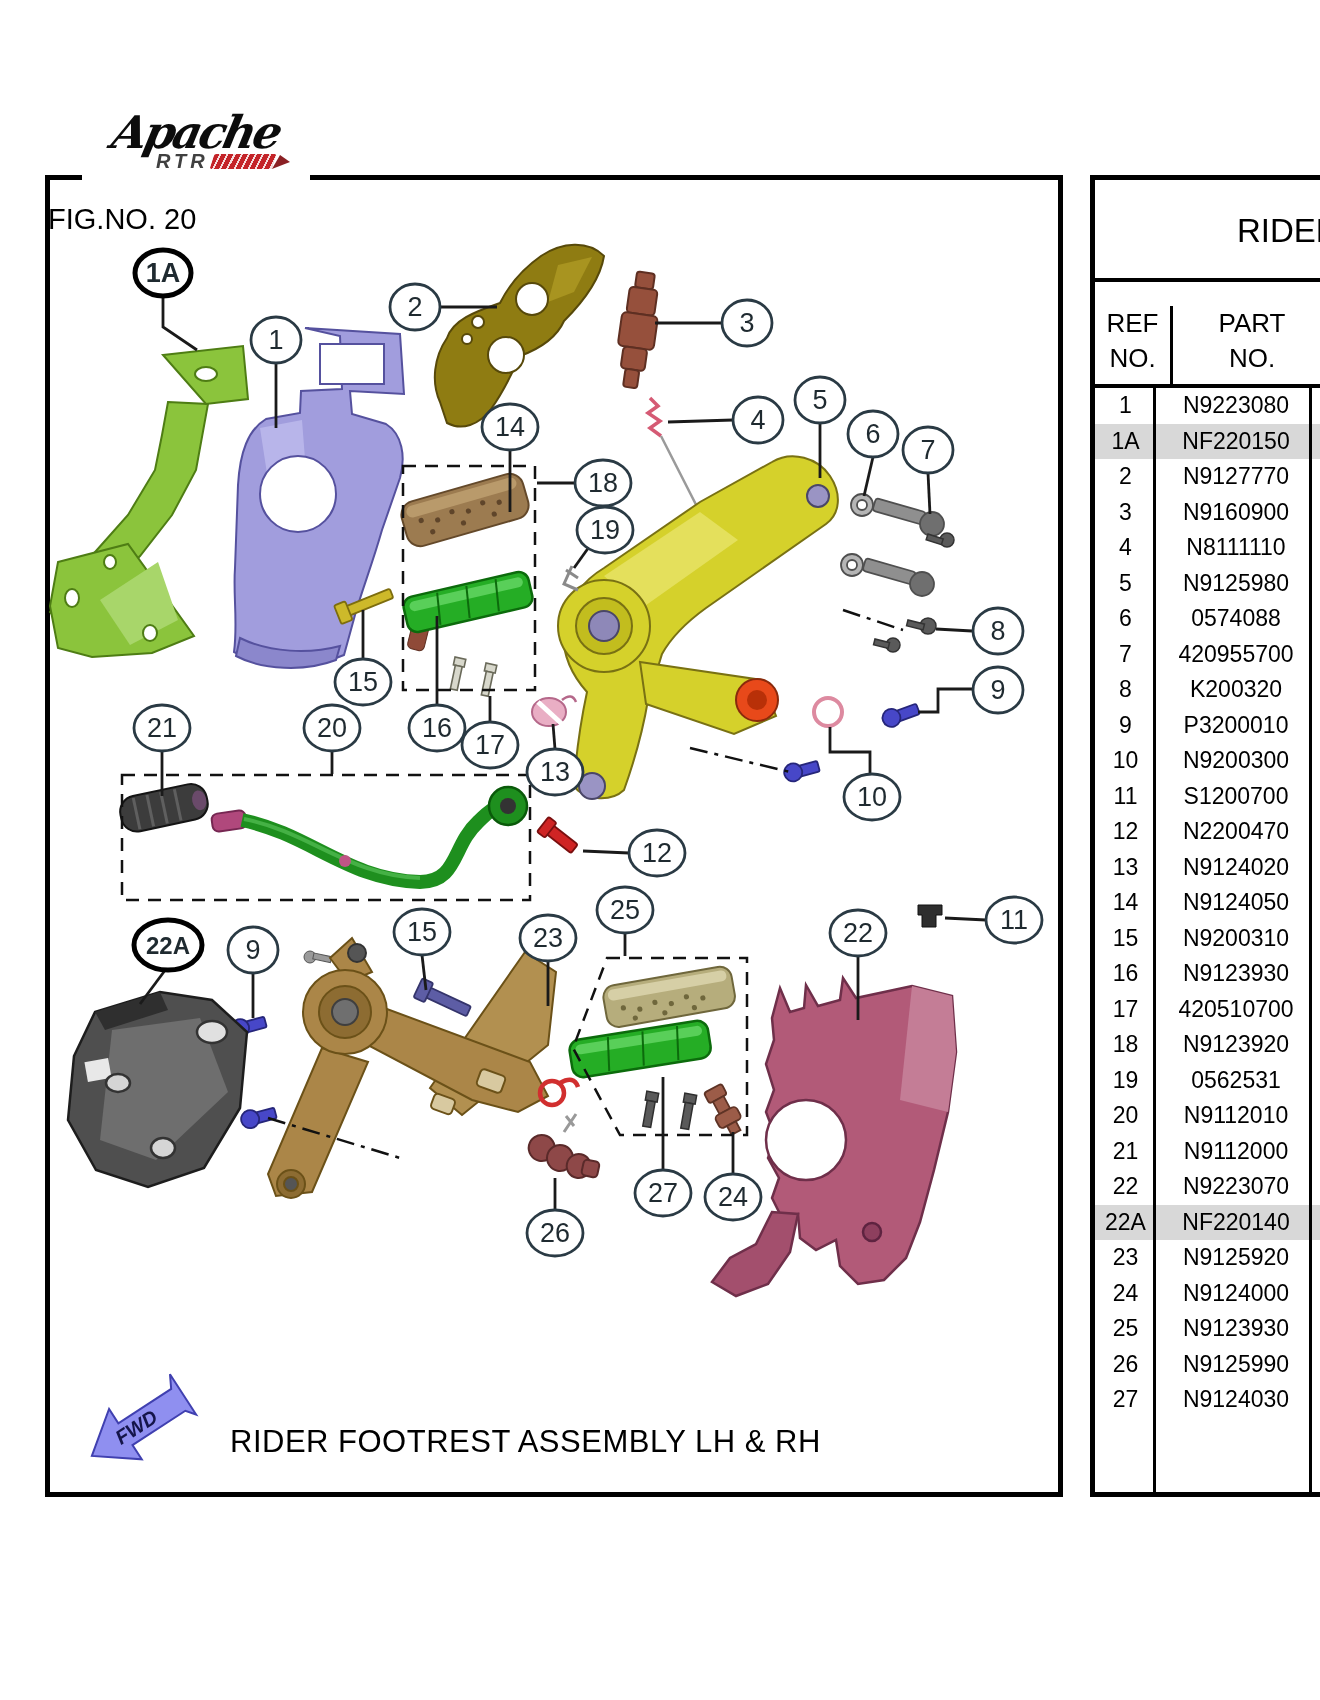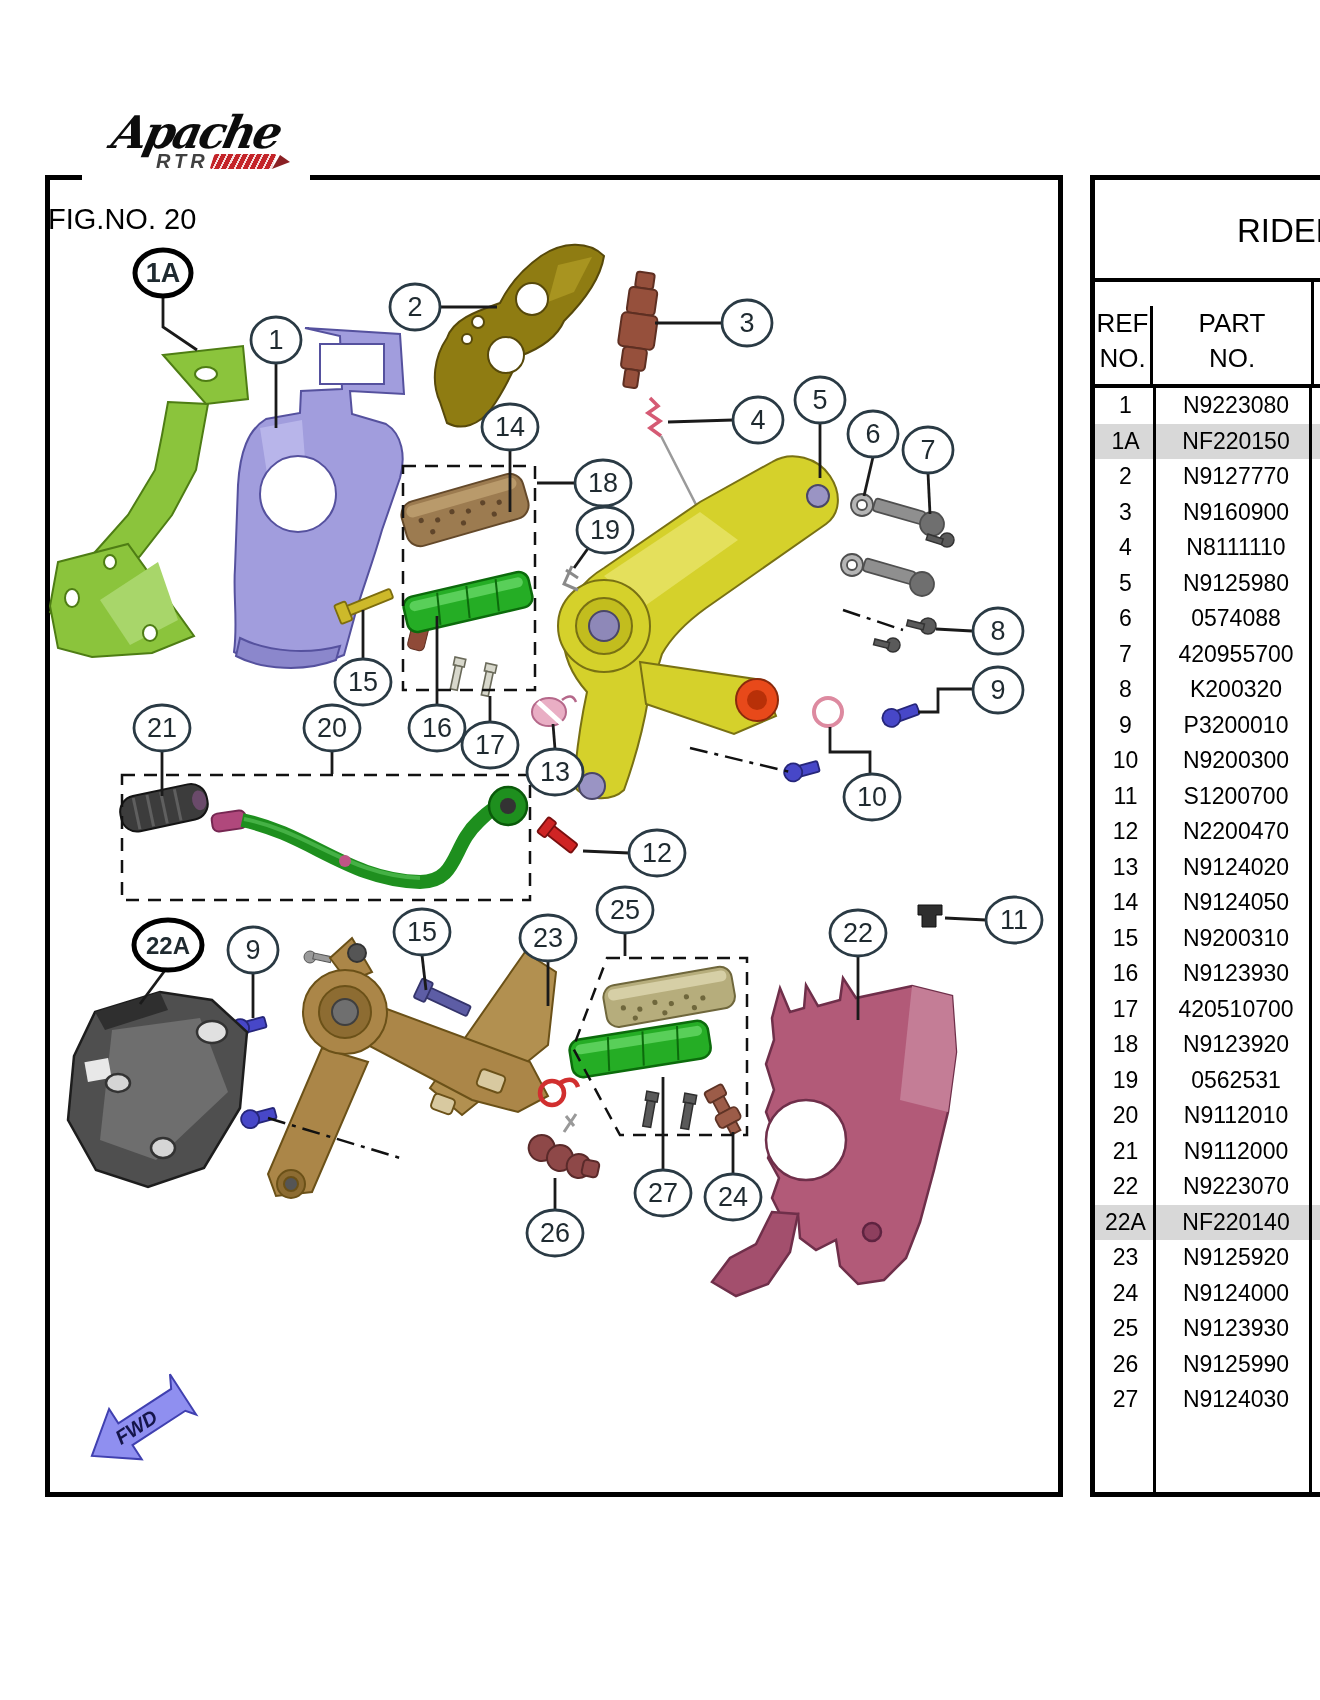--- a/index.html
+++ b/index.html
@@ -23,21 +23,21 @@
   .logo-swoosh{width:0;height:0;margin-left:2px;border-top:7px solid transparent;
         border-bottom:7px solid transparent;border-left:14px solid #8b2024;transform:skewX(-30deg);}
   
   .table-box{position:absolute;left:1090px;top:175px;width:260px;height:1322px;
         border:5px solid #000;box-sizing:border-box;background:#fff;z-index:3;}
   .tb-title{height:98px;border-bottom:4px solid #000;position:relative;}
   .tb-title-text{position:absolute;left:142px;top:32px;font-size:33px;white-space:nowrap;}
   .tb-head{height:102px;border-bottom:4px solid #000;display:flex;}
   .th{display:flex;flex-direction:column;justify-content:flex-end;align-items:center;
       font-size:26px;line-height:35px;padding-bottom:8px;box-sizing:border-box;}
-  .th-ref{width:58px;border-right:3px solid #000;margin-top:24px;}
+  .th-ref{width:78px;border-right:3px solid #000;margin-top:24px;}
   .th-part{width:161px;border-right:3px solid #000;}
   .tb-body{position:relative;height:1104px;}
   .vline{position:absolute;top:0;bottom:0;width:3px;background:#000;z-index:2;}
   .vline1{left:58px;}
   .vline2{left:214px;}
   .t-row{display:flex;height:35.5px;line-height:35.5px;font-size:23px;}
   .t-row.hl{background:#d8d8d8;}
   .t-ref{width:61px;text-align:center;}
   .t-part{width:160px;text-align:center;}
   .footer-title{position:absolute;left:230px;top:1424px;font-size:31px;
@@ -653,13 +653,14 @@
           <div class="t-row">
             <span class="t-ref">27</span>
             <span class="t-part">N9124030</span>
           </div>
         </div>
       <div class="vline vline1"></div>
       <div class="vline vline2"></div>
     </div>
   </div>
 
+  <div class="footer-title">RIDER FOOTREST ASSEMBLY LH &amp; RH</div>
 </div>
 
 </body></html>

